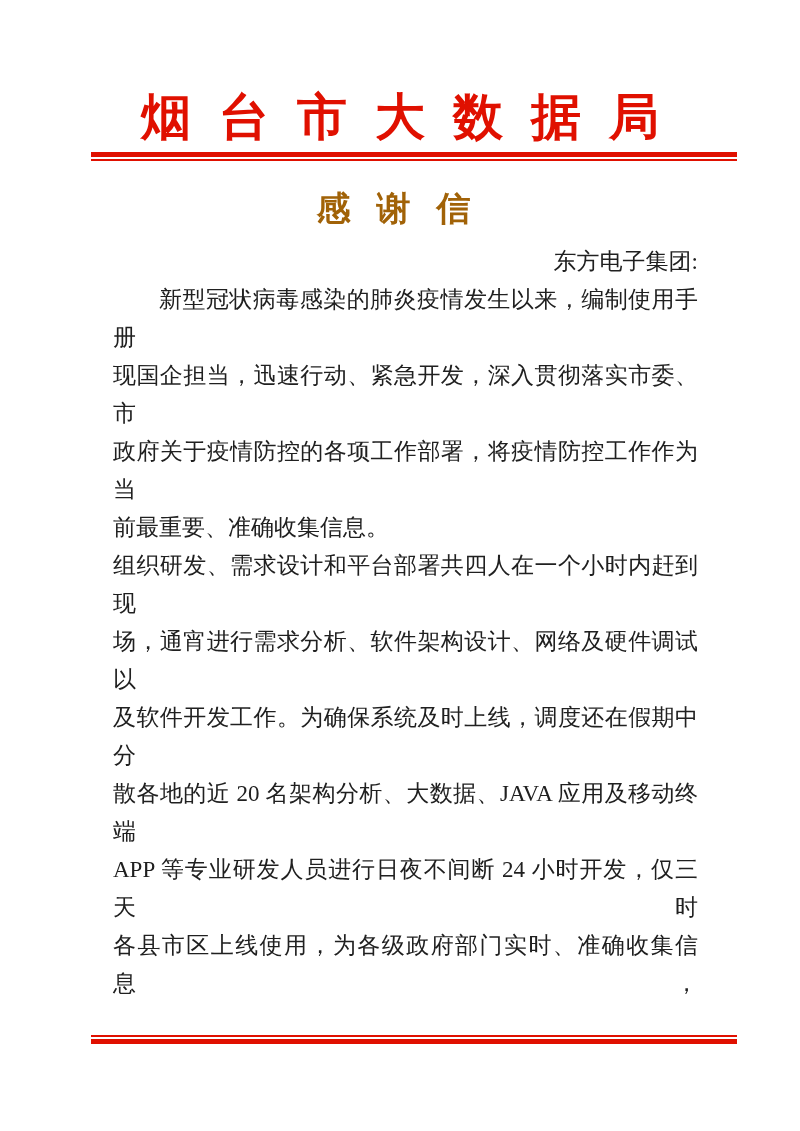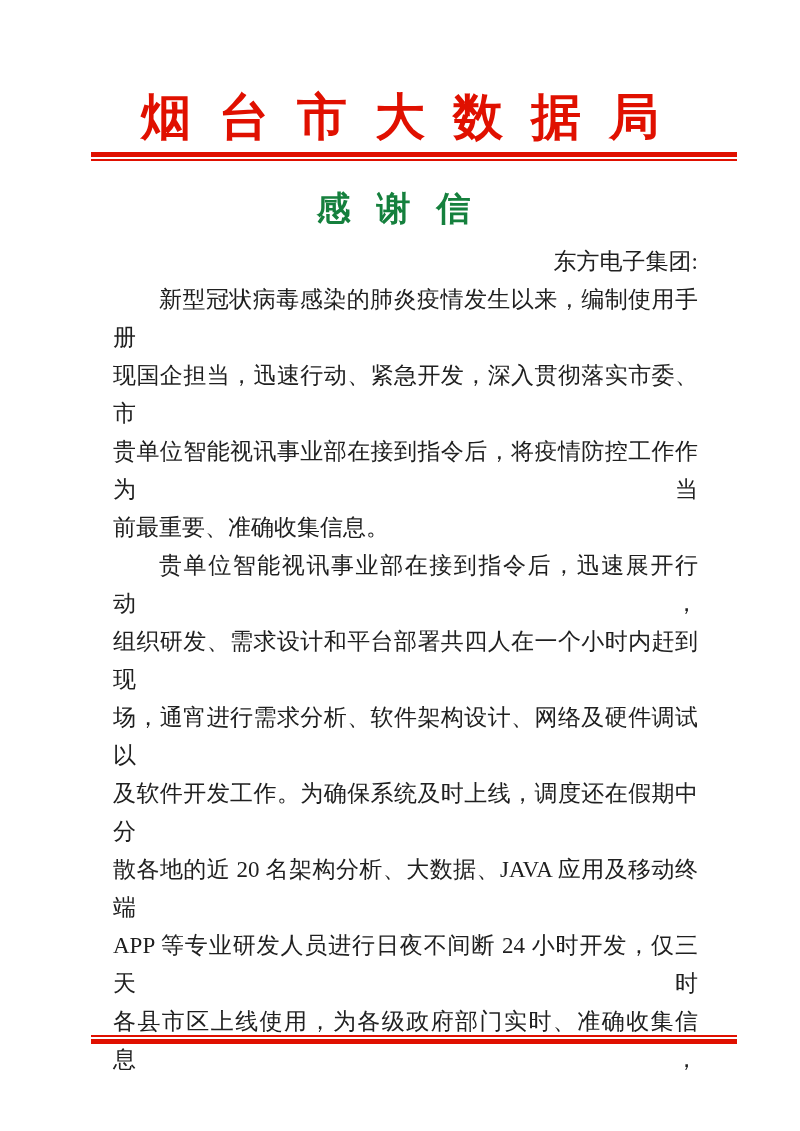--- a/index.html
+++ b/index.html
@@ -59,21 +59,21 @@
   .letter-title {
     position: absolute;
     top: 187px;
     left: 0;
     right: 0;
     margin: 0;
     text-align: center;
     font-size: 34px;
     line-height: 44px;
     font-weight: bold;
-    color: #15803d;
+    color: #a16207;
     letter-spacing: 26px;
     padding-left: 13px;
     white-space: nowrap;
   }
   
   .letter-body {
     position: absolute;
     top: 243px;
     left: 113px;
     width: 585px;
@@ -110,25 +110,24 @@
   <div class="rule rule-top"></div>
 
   <h2 class="letter-title">感谢信</h2>
 
   <div class="letter-body">
     <p class="salutation">东方电子集团:</p>
     <div>
         <div class="para">
           <div class="line first">新型冠状病毒感染的肺炎疫情发生以来，编制使用手册</div>
           <div class="line">现国企担当，迅速行动、紧急开发，深入贯彻落实市委、市</div>
-          <div class="line">贵单位智能视讯事业部在接到指令后，将疫情防控工作作为当</div>
+          <div class="line">政府关于疫情防控的各项工作部署，将疫情防控工作作为当</div>
           <div class="line last">前最重要、准确收集信息。</div>
         </div>
         <div class="para">
-          <div class="line first">贵单位智能视讯事业部在接到指令后，迅速展开行动，</div>
           <div class="line">组织研发、需求设计和平台部署共四人在一个小时内赶到现</div>
           <div class="line">场，通宵进行需求分析、软件架构设计、网络及硬件调试以</div>
           <div class="line">及软件开发工作。为确保系统及时上线，调度还在假期中分</div>
           <div class="line">散各地的近 20 名架构分析、大数据、JAVA 应用及移动终端</div>
           <div class="line">APP 等专业研发人员进行日夜不间断 24 小时开发，仅三天时</div>
           <div class="line">各县市区上线使用，为各级政府部门实时、准确收集信息，</div>
         </div>
       </div>
   </div>
 

